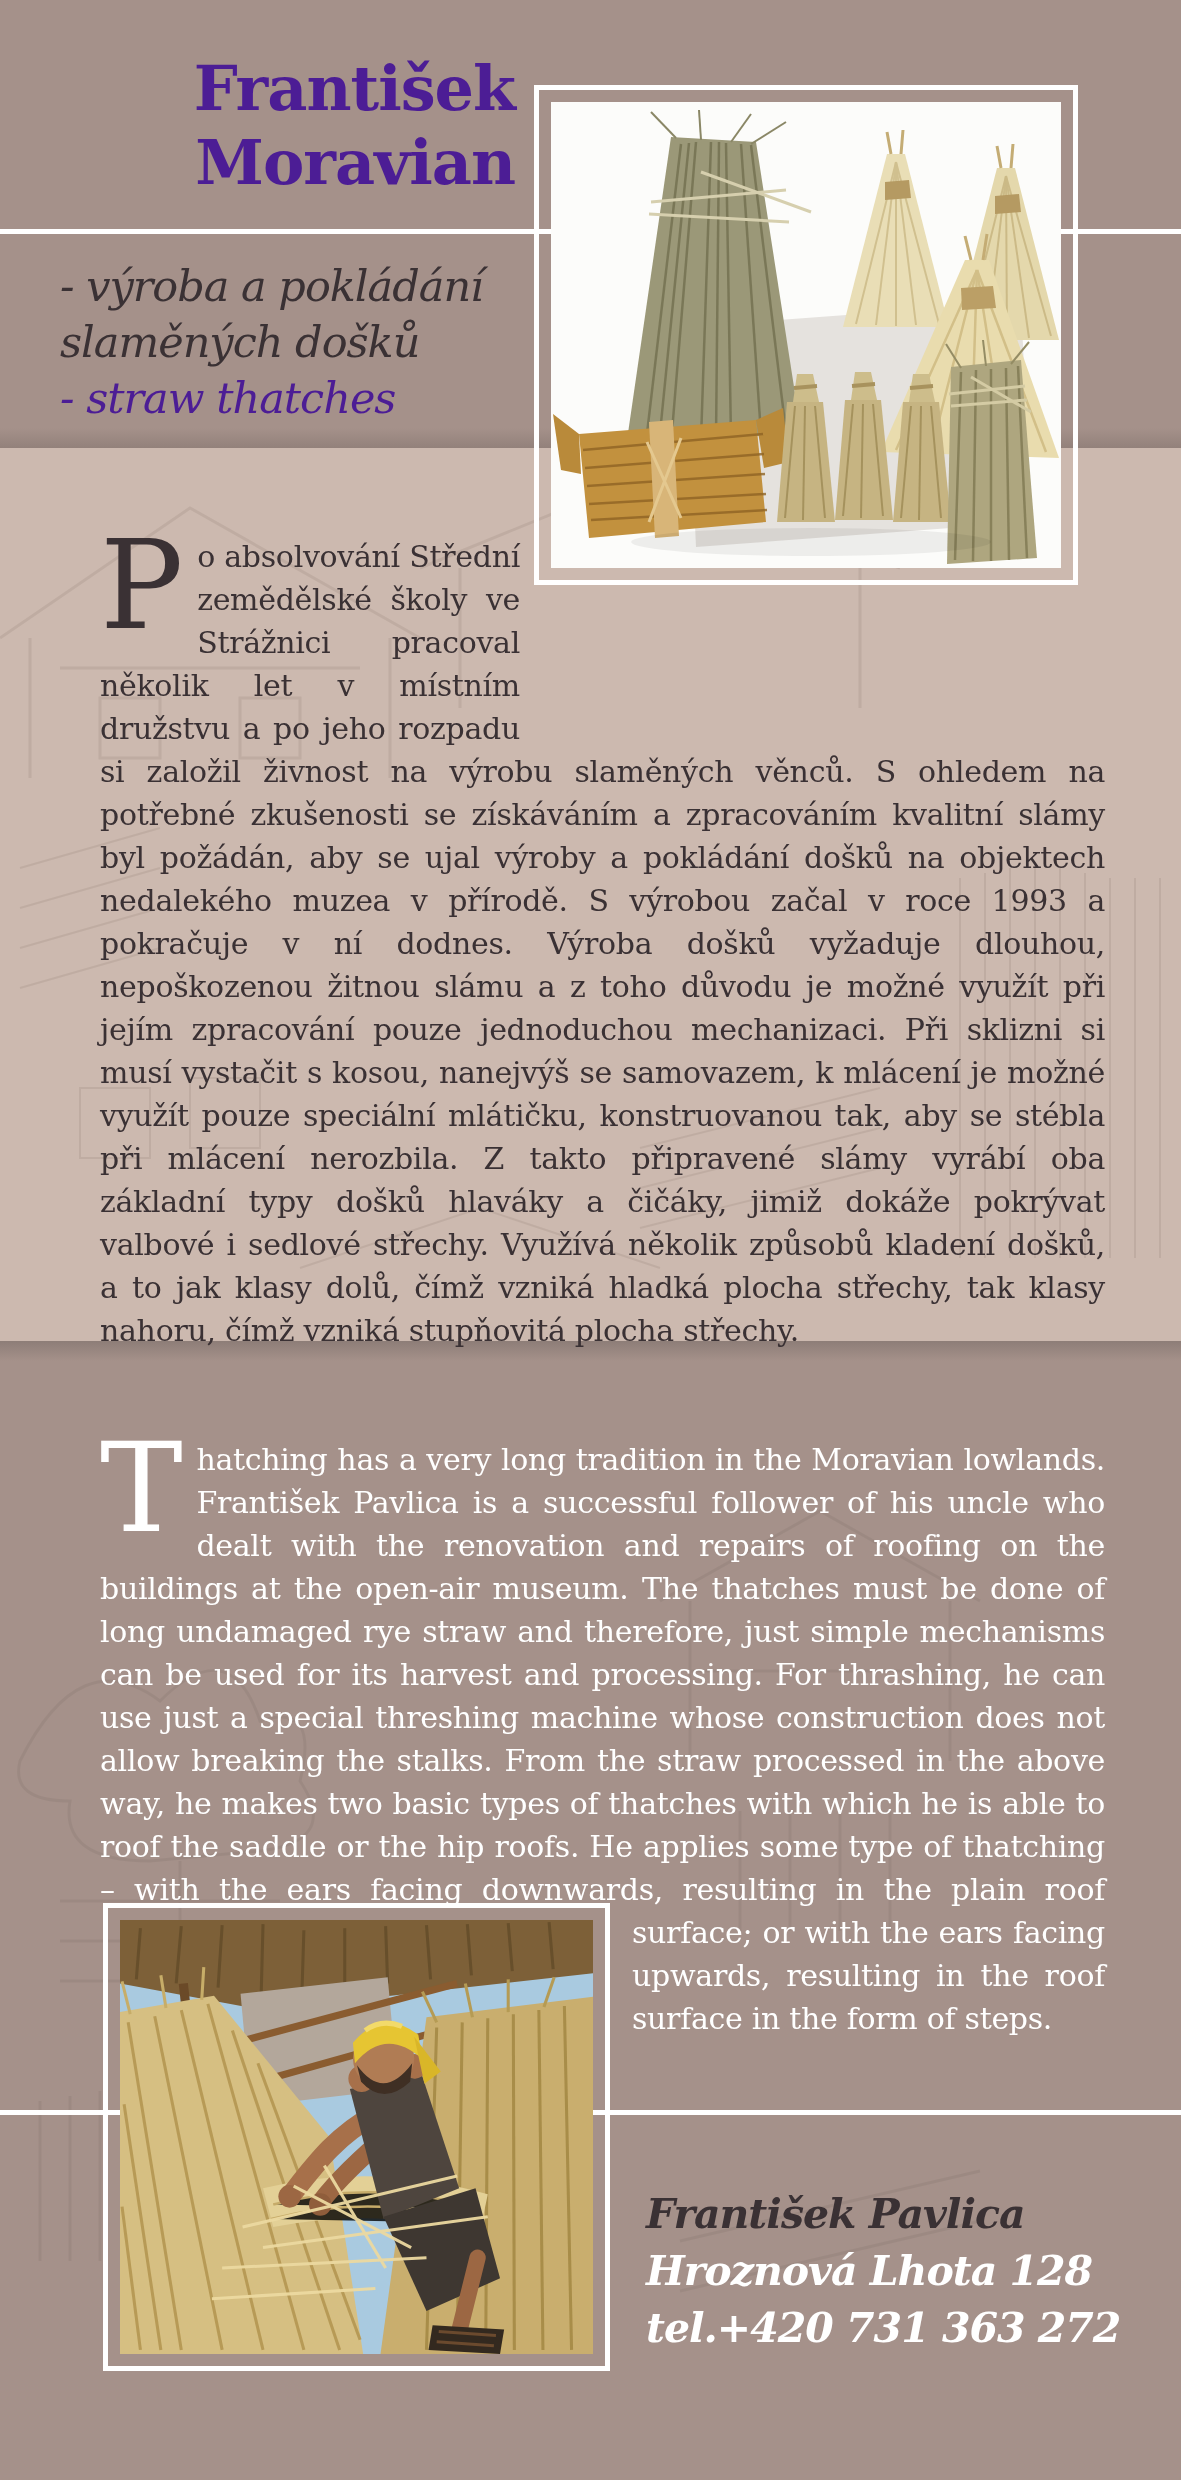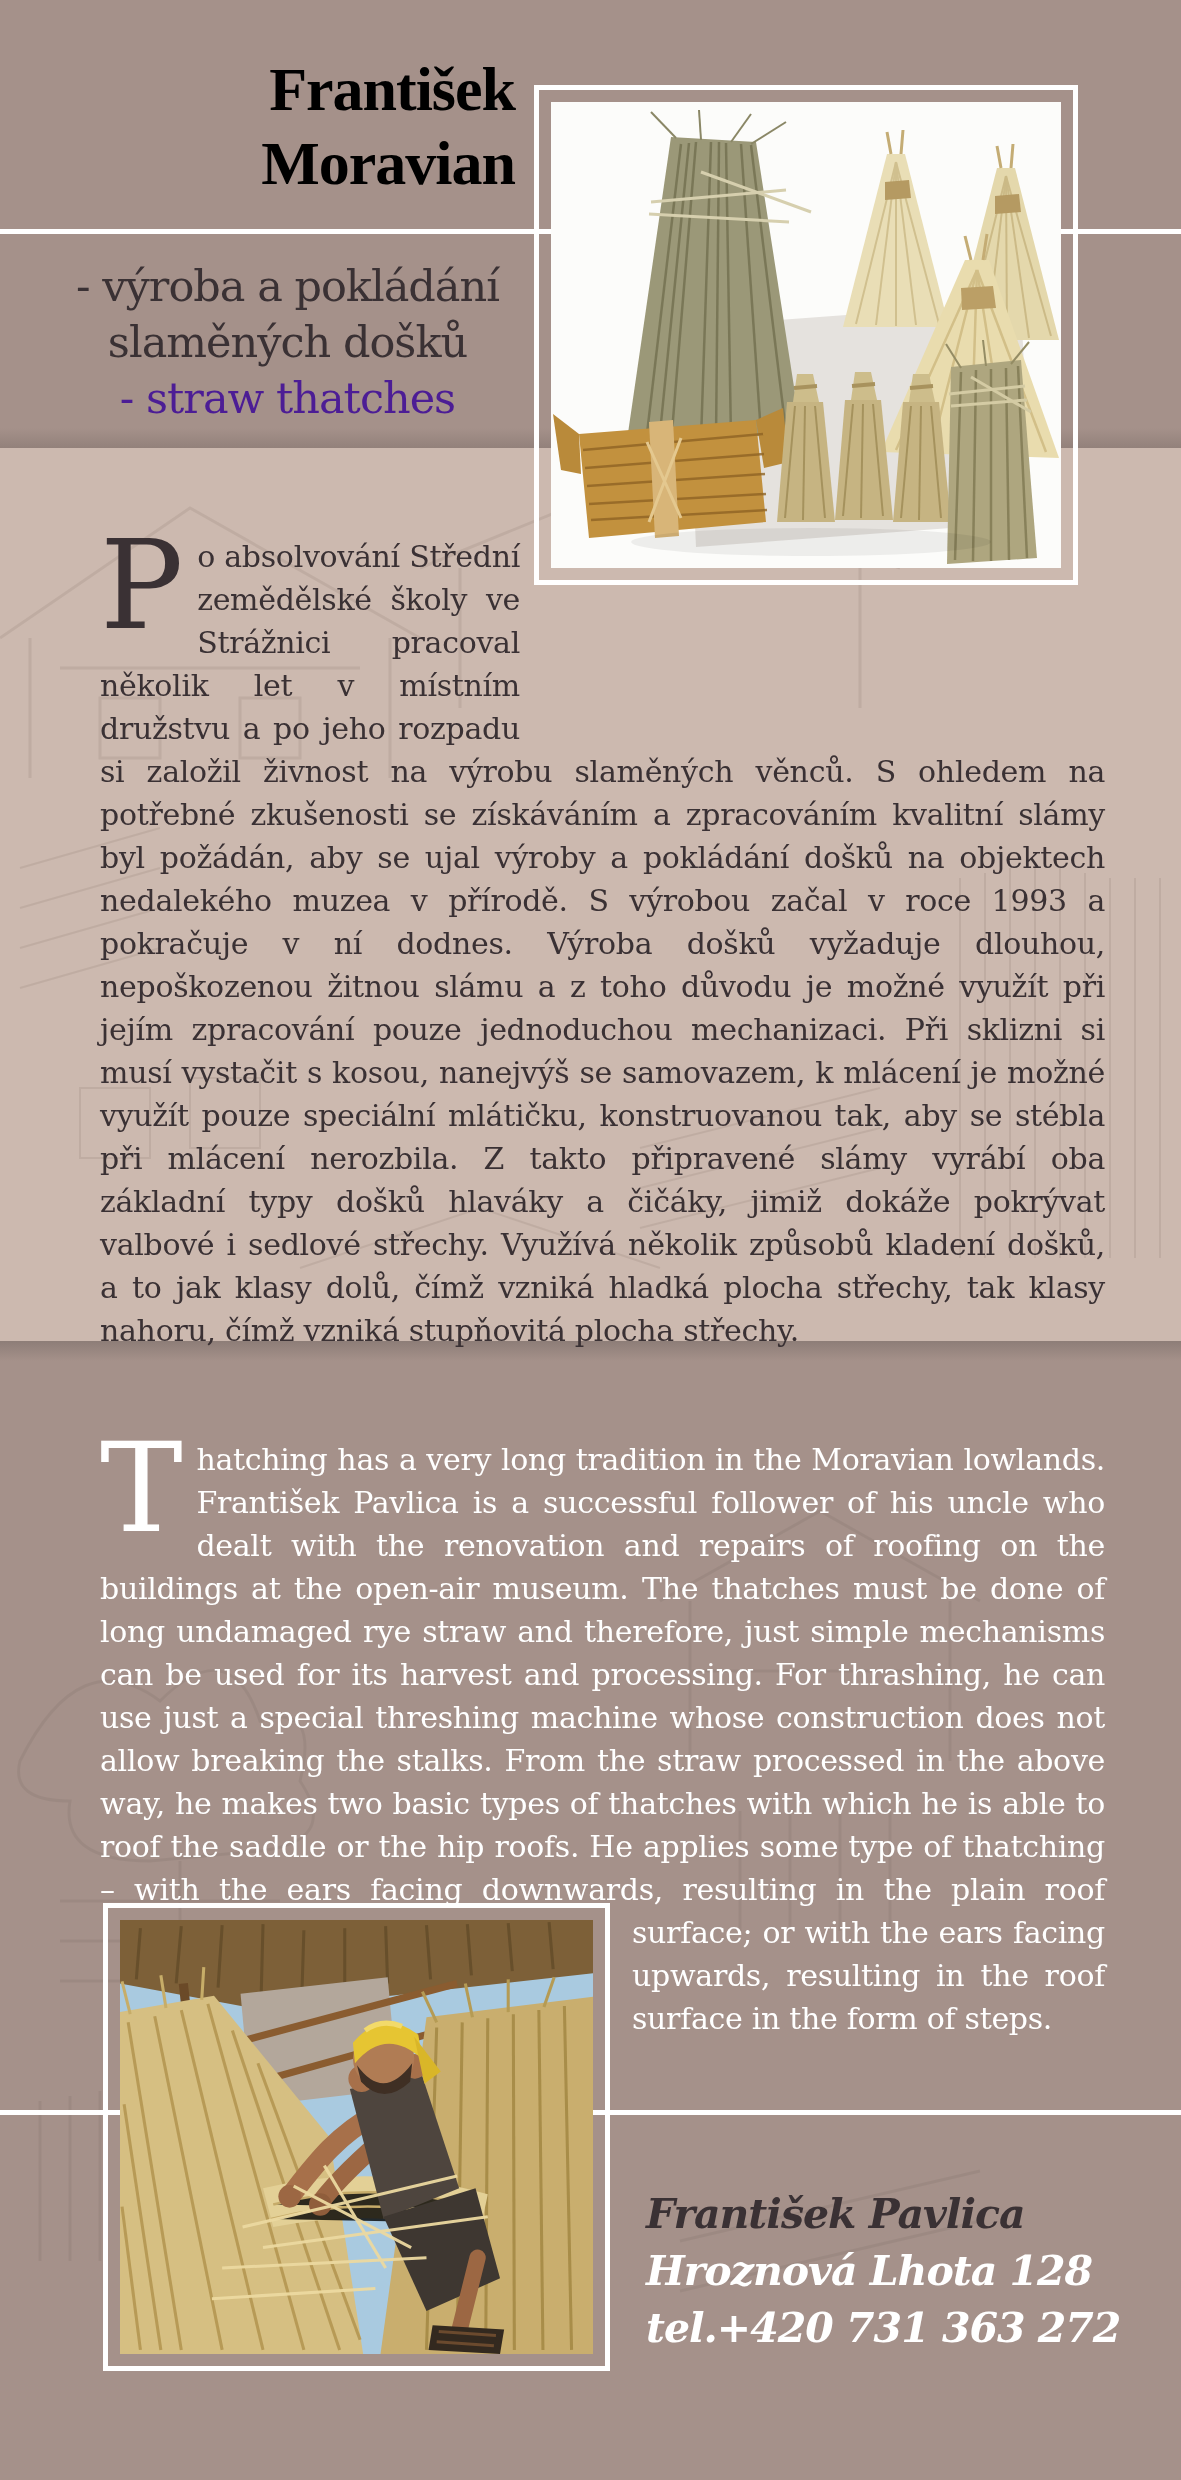--- a/index.html
+++ b/index.html
@@ -17,26 +17,26 @@
   .band-bottom::before{content:"";position:absolute;left:0;top:0;width:100%;height:20px;
     background:linear-gradient(to bottom,rgba(70,66,64,.25),rgba(70,66,64,0));}
   .watermark{position:absolute;pointer-events:none;}
   
   .rule{position:absolute;background:#ffffff;z-index:2;}
   #rule-top{left:0;top:229px;width:1181px;height:5px;}
   #rule-bottom{left:0;top:2110px;width:1181px;height:5px;}
   
   #title{
     position:absolute;left:0;top:52px;width:515px;z-index:3;
-    color:#000000;font-size:62px;font-weight:700;line-height:74px;
-    text-align:right;letter-spacing:-1px;font-family:Liberation Serif, serif;
+    color:#4c1d95;font-size:62px;font-weight:700;line-height:74px;
+    text-align:right;letter-spacing:-1px;
   }
   #subtitle{
     position:absolute;left:60px;top:258px;width:455px;z-index:3;
-    font-size:43px;line-height:56px;text-align:center;
+    font-style:italic;font-size:43px;line-height:56px;text-align:left;
     color:#3a3134;letter-spacing:-1px;
   }
   #subtitle .en{color:#4c1d95;}
   
   .photo-frame{position:absolute;border:5px solid #ffffff;box-sizing:border-box;z-index:4;background:transparent;}
   #photo-frame-top{left:534px;top:85px;width:544px;height:500px;}
   #photo-frame-bottom{left:103px;top:1903px;width:507px;height:468px;}
   .photo-inner{position:absolute;left:12px;top:12px;right:12px;bottom:12px;overflow:hidden;background:#fcfcfa;}
   .photo-inner svg{display:block;width:100%;height:100%;}
   

